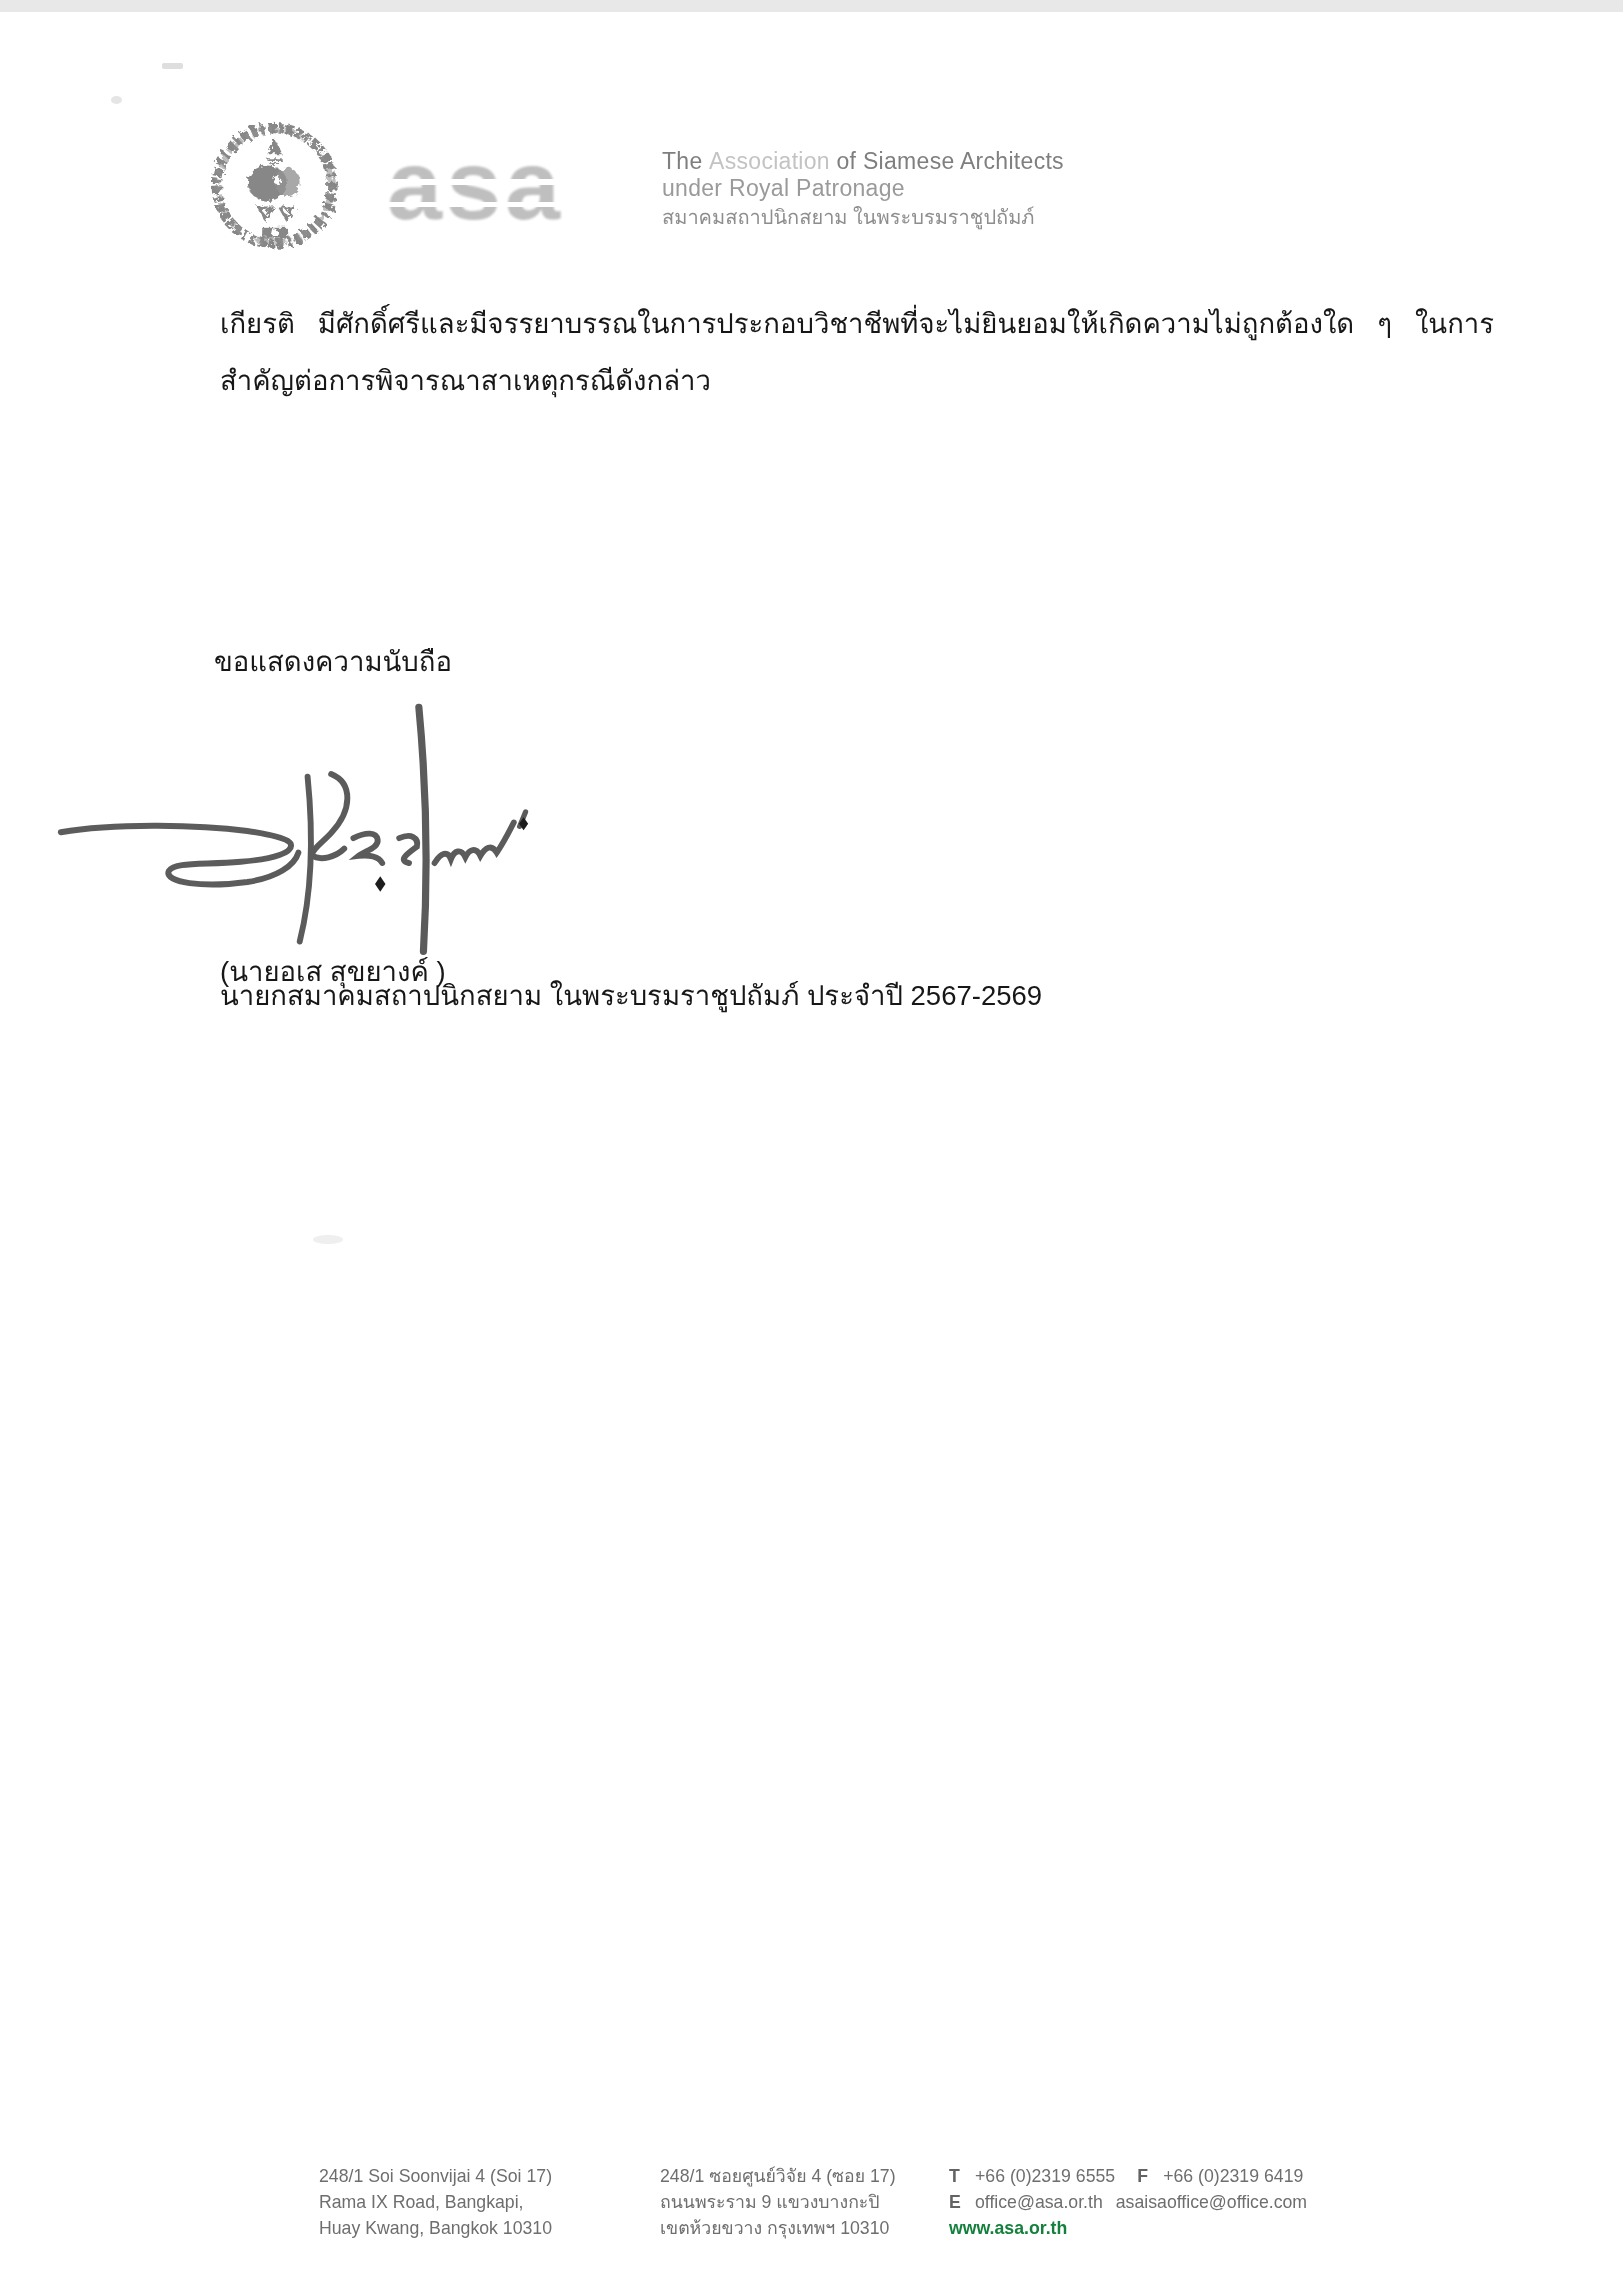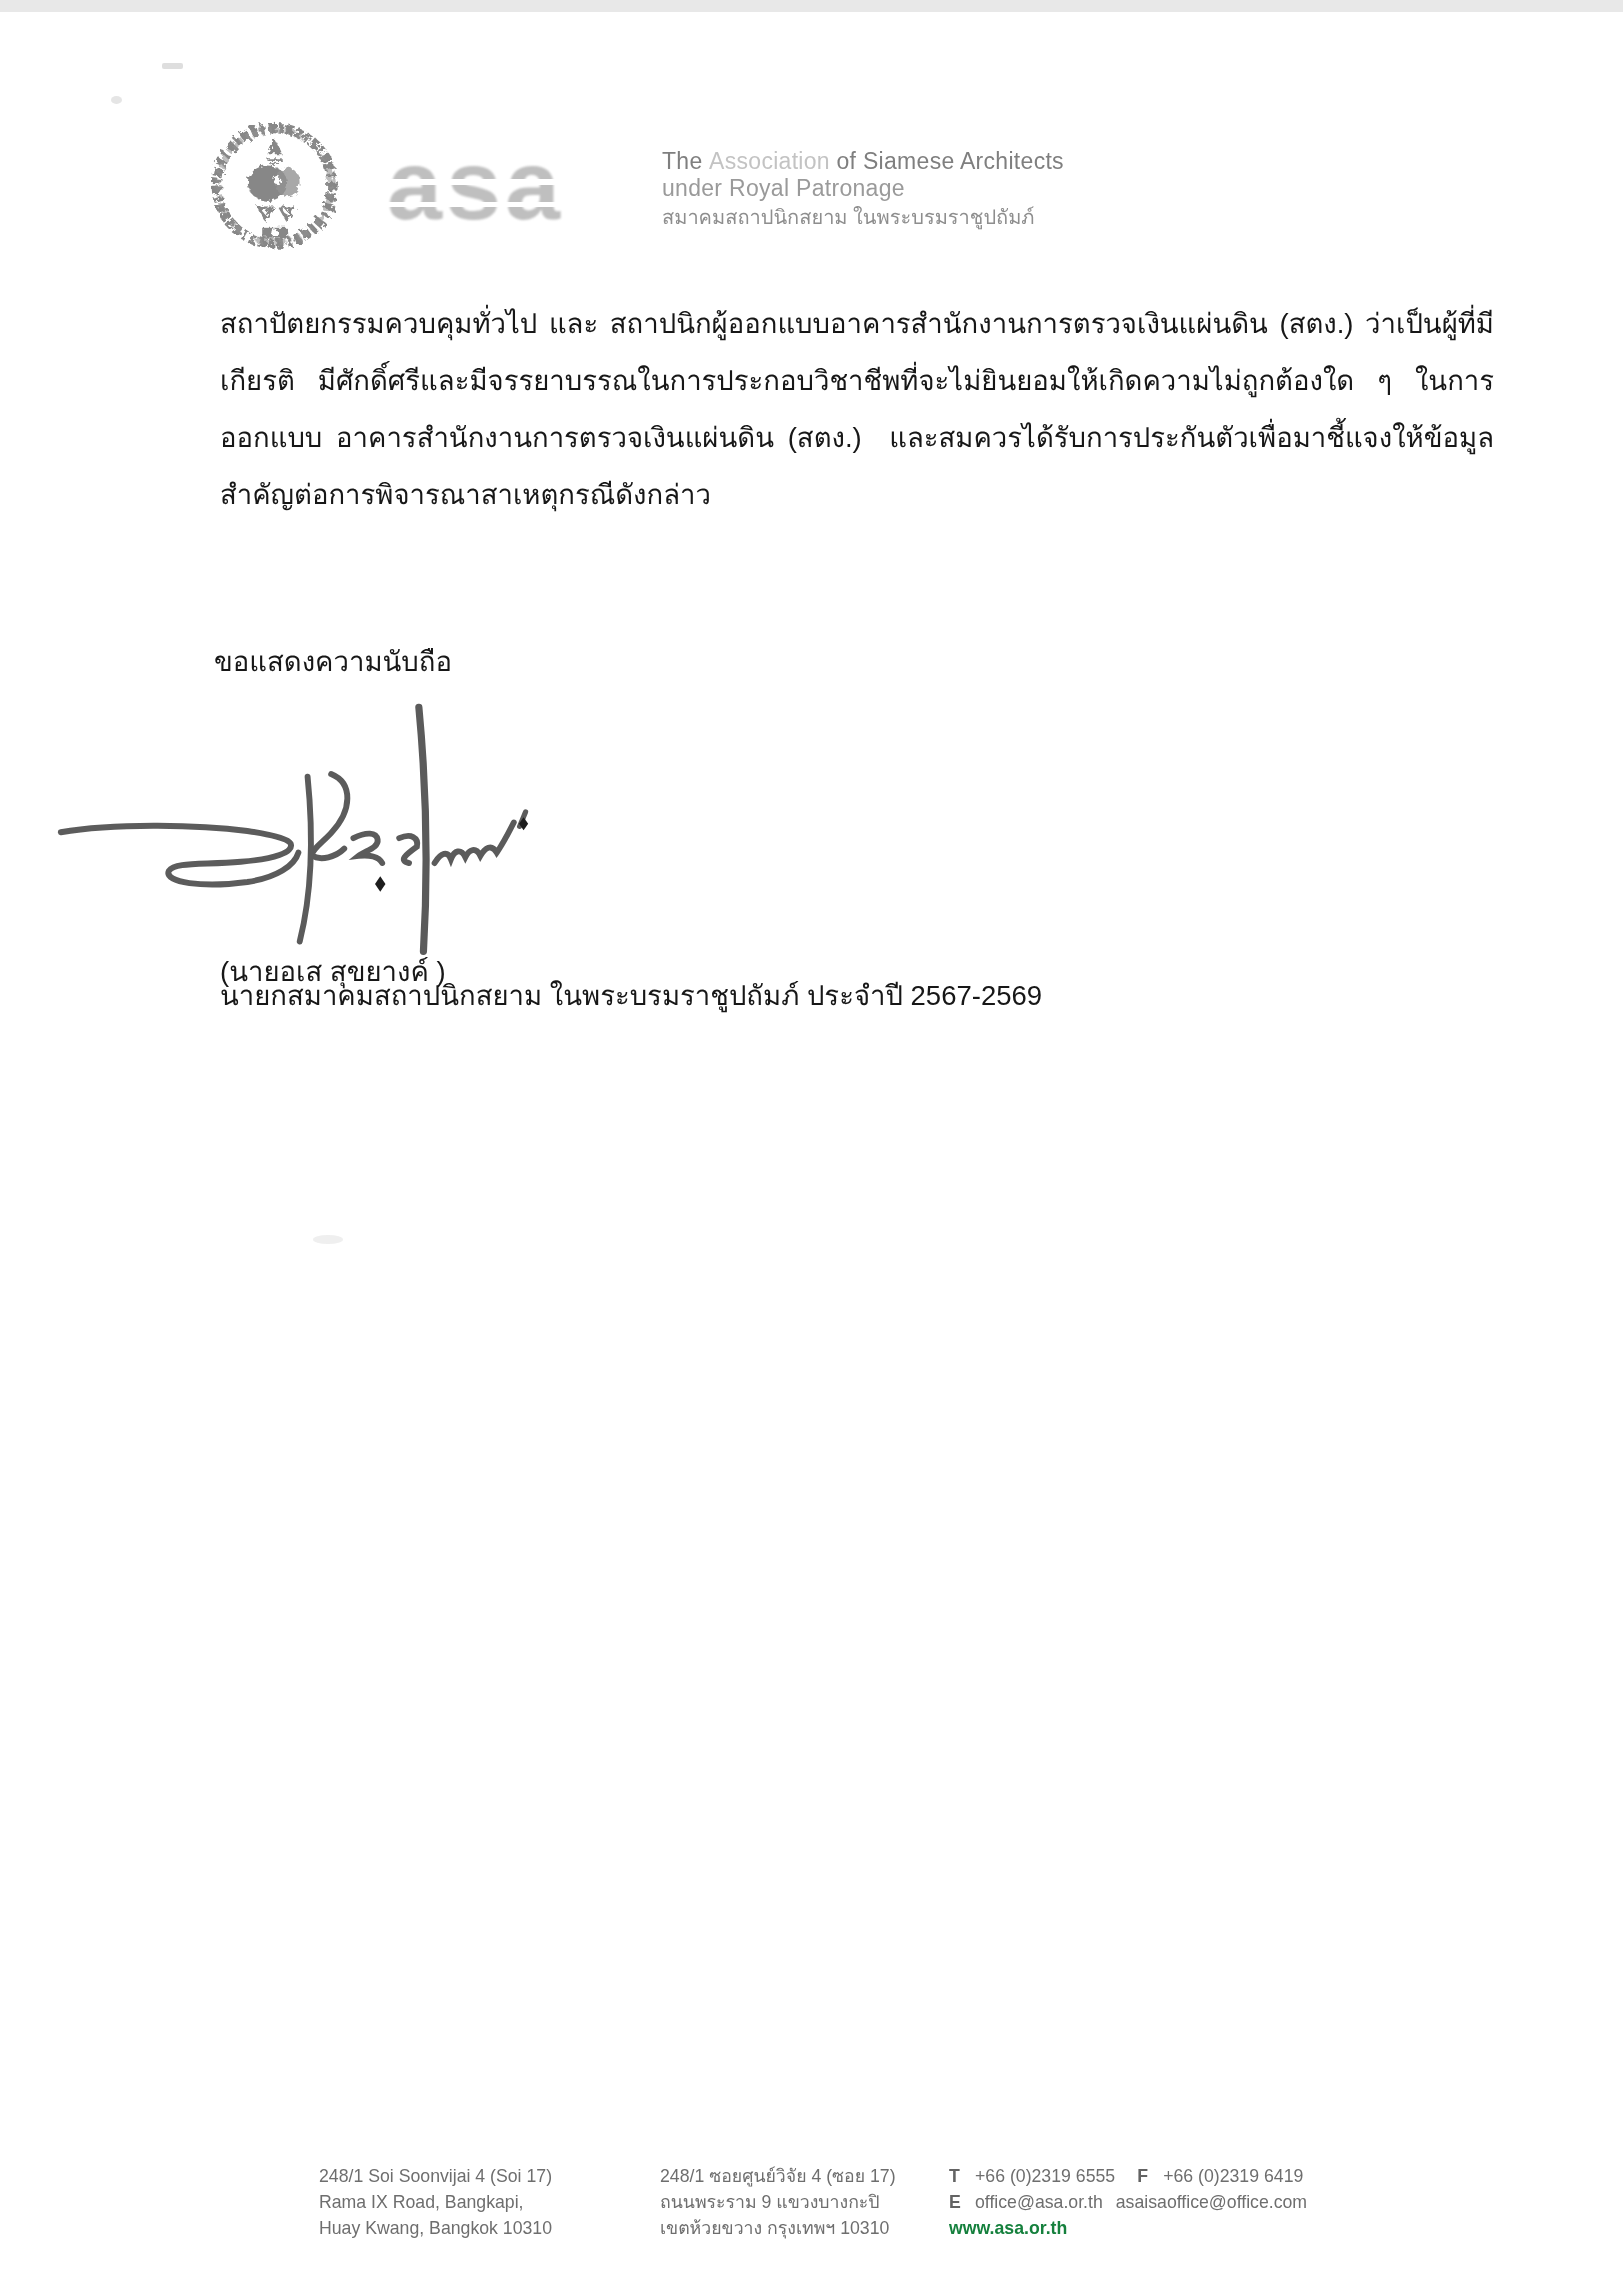--- a/index.html
+++ b/index.html
@@ -101,23 +101,21 @@
     <div class="stripe s2"></div>
   </div>
 
   <div class="org-block">
     <div class="org-en"><span>The</span><span class="faded">Association</span><span>of Siamese Architects</span></div>
     <div class="org-en" style="color:#9a9a9a">under Royal Patronage</div>
     <div class="org-th">สมาคมสถาปนิกสยาม ในพระบรมราชูปถัมภ์</div>
   </div>
 
   <div class="para">
-    <div class="line">สถาปัตยกรรมควบคุมทั่วไป และ สถาปนิกผู้ออกแบบอาคารสำนักงานการตรวจเงินแผ่นดิน (สตง.) ว่าเป็นผู้ที่มี</div>
     <div class="line">เกียรติ มีศักดิ์ศรีและมีจรรยาบรรณในการประกอบวิชาชีพที่จะไม่ยินยอมให้เกิดความไม่ถูกต้องใด ๆ ในการ</div>
-    <div class="line">ออกแบบ อาคารสำนักงานการตรวจเงินแผ่นดิน (สตง.)  และสมควรได้รับการประกันตัวเพื่อมาชี้แจงให้ข้อมูล</div>
     <div class="line last">สำคัญต่อการพิจารณาสาเหตุกรณีดังกล่าว</div>
   </div>
 
   <div class="closing">ขอแสดงความนับถือ</div>
 
   <svg class="signature" viewBox="0 0 770 400">
     <g fill="none" stroke="#3f3f3f" stroke-width="9" stroke-linecap="round" opacity="0.85">
 
       <path d="M15,205 C100,190 230,194 300,203 C335,208 362,215 366,222
                C372,236 340,246 290,250 C230,255 190,250 180,264

